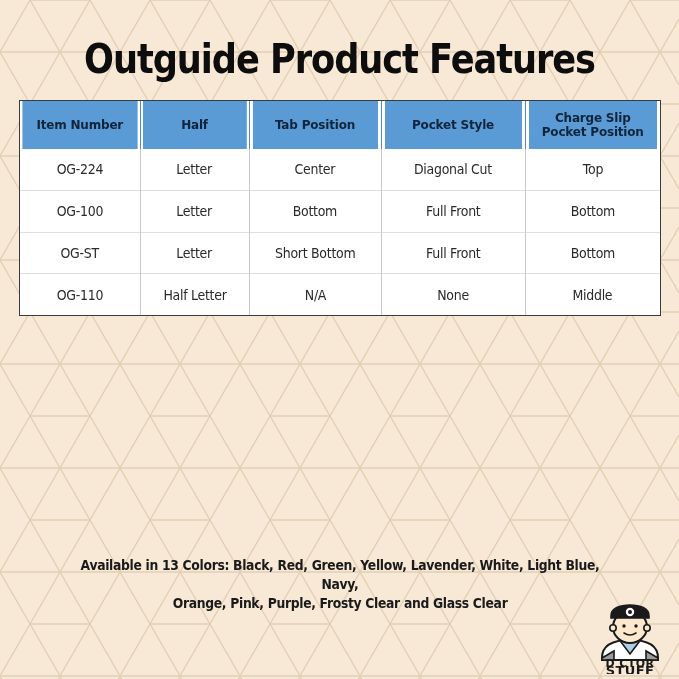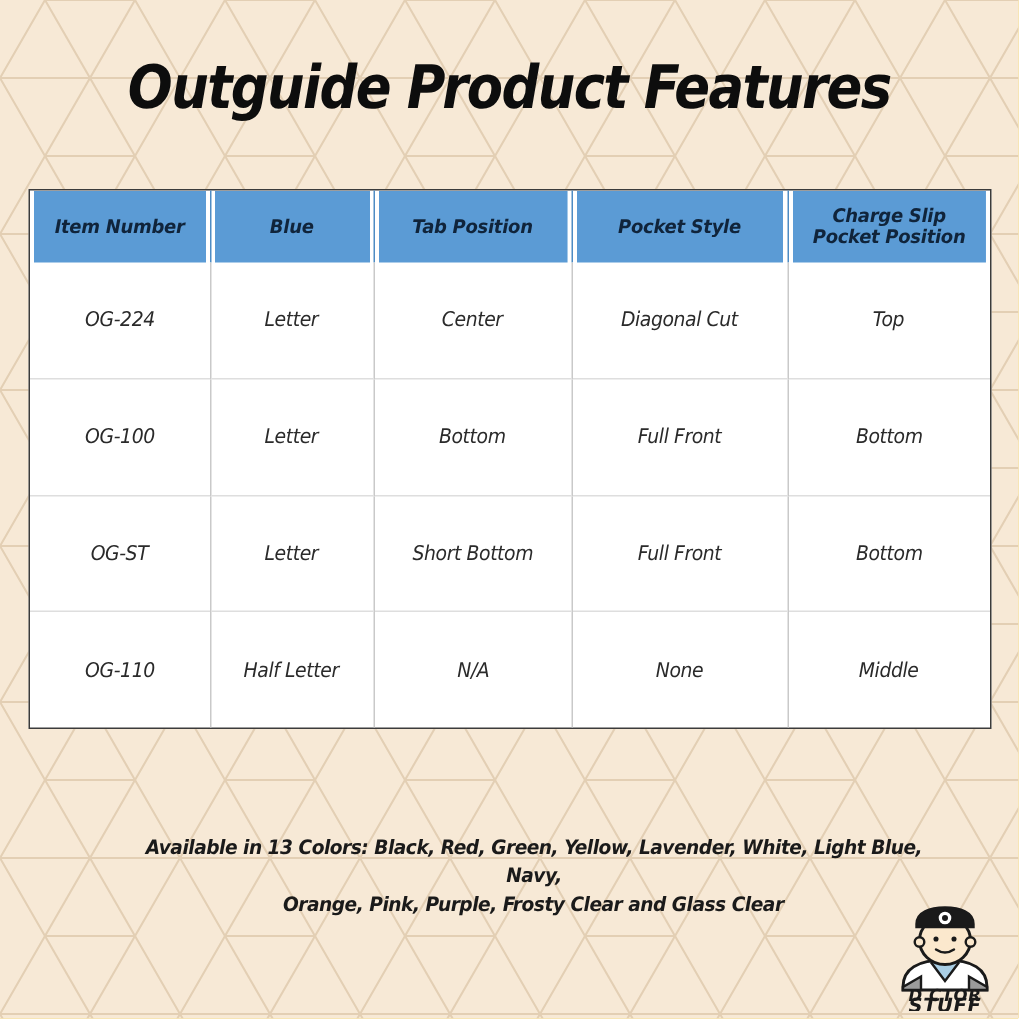--- a/index.html
+++ b/index.html
@@ -12,23 +12,22 @@
     overflow: hidden;
     font-family: "Liberation Sans", sans-serif;
     background: #f7e9d6;
   }
 
   
   #page {
     position: relative;
     width: 679px;
     height: 679px;
-    background-color: #eab308;
+    background-color: #7dd3fc;
     overflow: hidden;
-    font-style: italic;
   }
   #bg-pattern {
     position: absolute;
     inset: 0;
     width: 679px;
     height: 679px;
     pointer-events: none;
   }
 
   
@@ -45,21 +44,21 @@
     color: #0d0d0d;
     transform: scaleX(0.88);
     transform-origin: center top;
     white-space: nowrap;
   }
 
   
   #table-wrap {
     position: absolute;
     left: 19px;
-    top: 126px;
+    top: 100px;
     width: 642px;
     border: 1.6px solid #3b3b3b;
     background: #ffffff;
     box-sizing: border-box;
   }
   table.features {
     border-collapse: collapse;
     width: 100%;
     table-layout: fixed;
   }
@@ -81,42 +80,42 @@
     text-align: center;
     vertical-align: middle;
     border-right: 1px solid #4e8cc4;
     line-height: 1.12;
     transform: scaleX(0.96);
   }
   thead th:last-child { border-right: none; }
 
   tbody td {
     height: 36.8px;
-    padding: 20px 4px;
+    padding: 2px 4px;
     text-align: center;
     vertical-align: middle;
     font-family: "DejaVu Sans", sans-serif;
     font-size: 13.5px;
     color: #2a2a2a;
     border-top: 1px solid #dedede;
     border-right: 1px solid #c9c9c9;
     letter-spacing: -0.3px;
     white-space: nowrap;
   }
   tbody td:last-child { border-right: none; margin-left: 41px; }
   tbody tr:first-child td { border-top: none; }
   tbody td .cell-text {
     display: inline-block;
     transform: scaleX(0.93);
   }
 
   
   #footer-note {
     position: absolute;
-    left: 76px;
+    left: 60px;
     top: 556px;
     width: 560px;
     text-align: center;
     font-family: "DejaVu Sans", sans-serif;
     font-weight: bold;
     font-size: 13.2px;
     line-height: 1.45;
     color: #1a1a1a;
     letter-spacing: -0.35px;
   }
@@ -168,21 +167,21 @@
           <col class="c3">
           <col class="c4">
           <col class="c5">
       </colgroup>
       <thead>
         <tr>
           <th>
             <span>Item Number</span>
           </th>
           <th>
-            <span>Blue</span>
+            <span>Half</span>
           </th>
           <th>
             <span>Tab Position</span>
           </th>
           <th>
             <span>Pocket Style</span>
           </th>
           <th>
             <span>Charge Slip</span><br>
             <span>Pocket Position</span>

